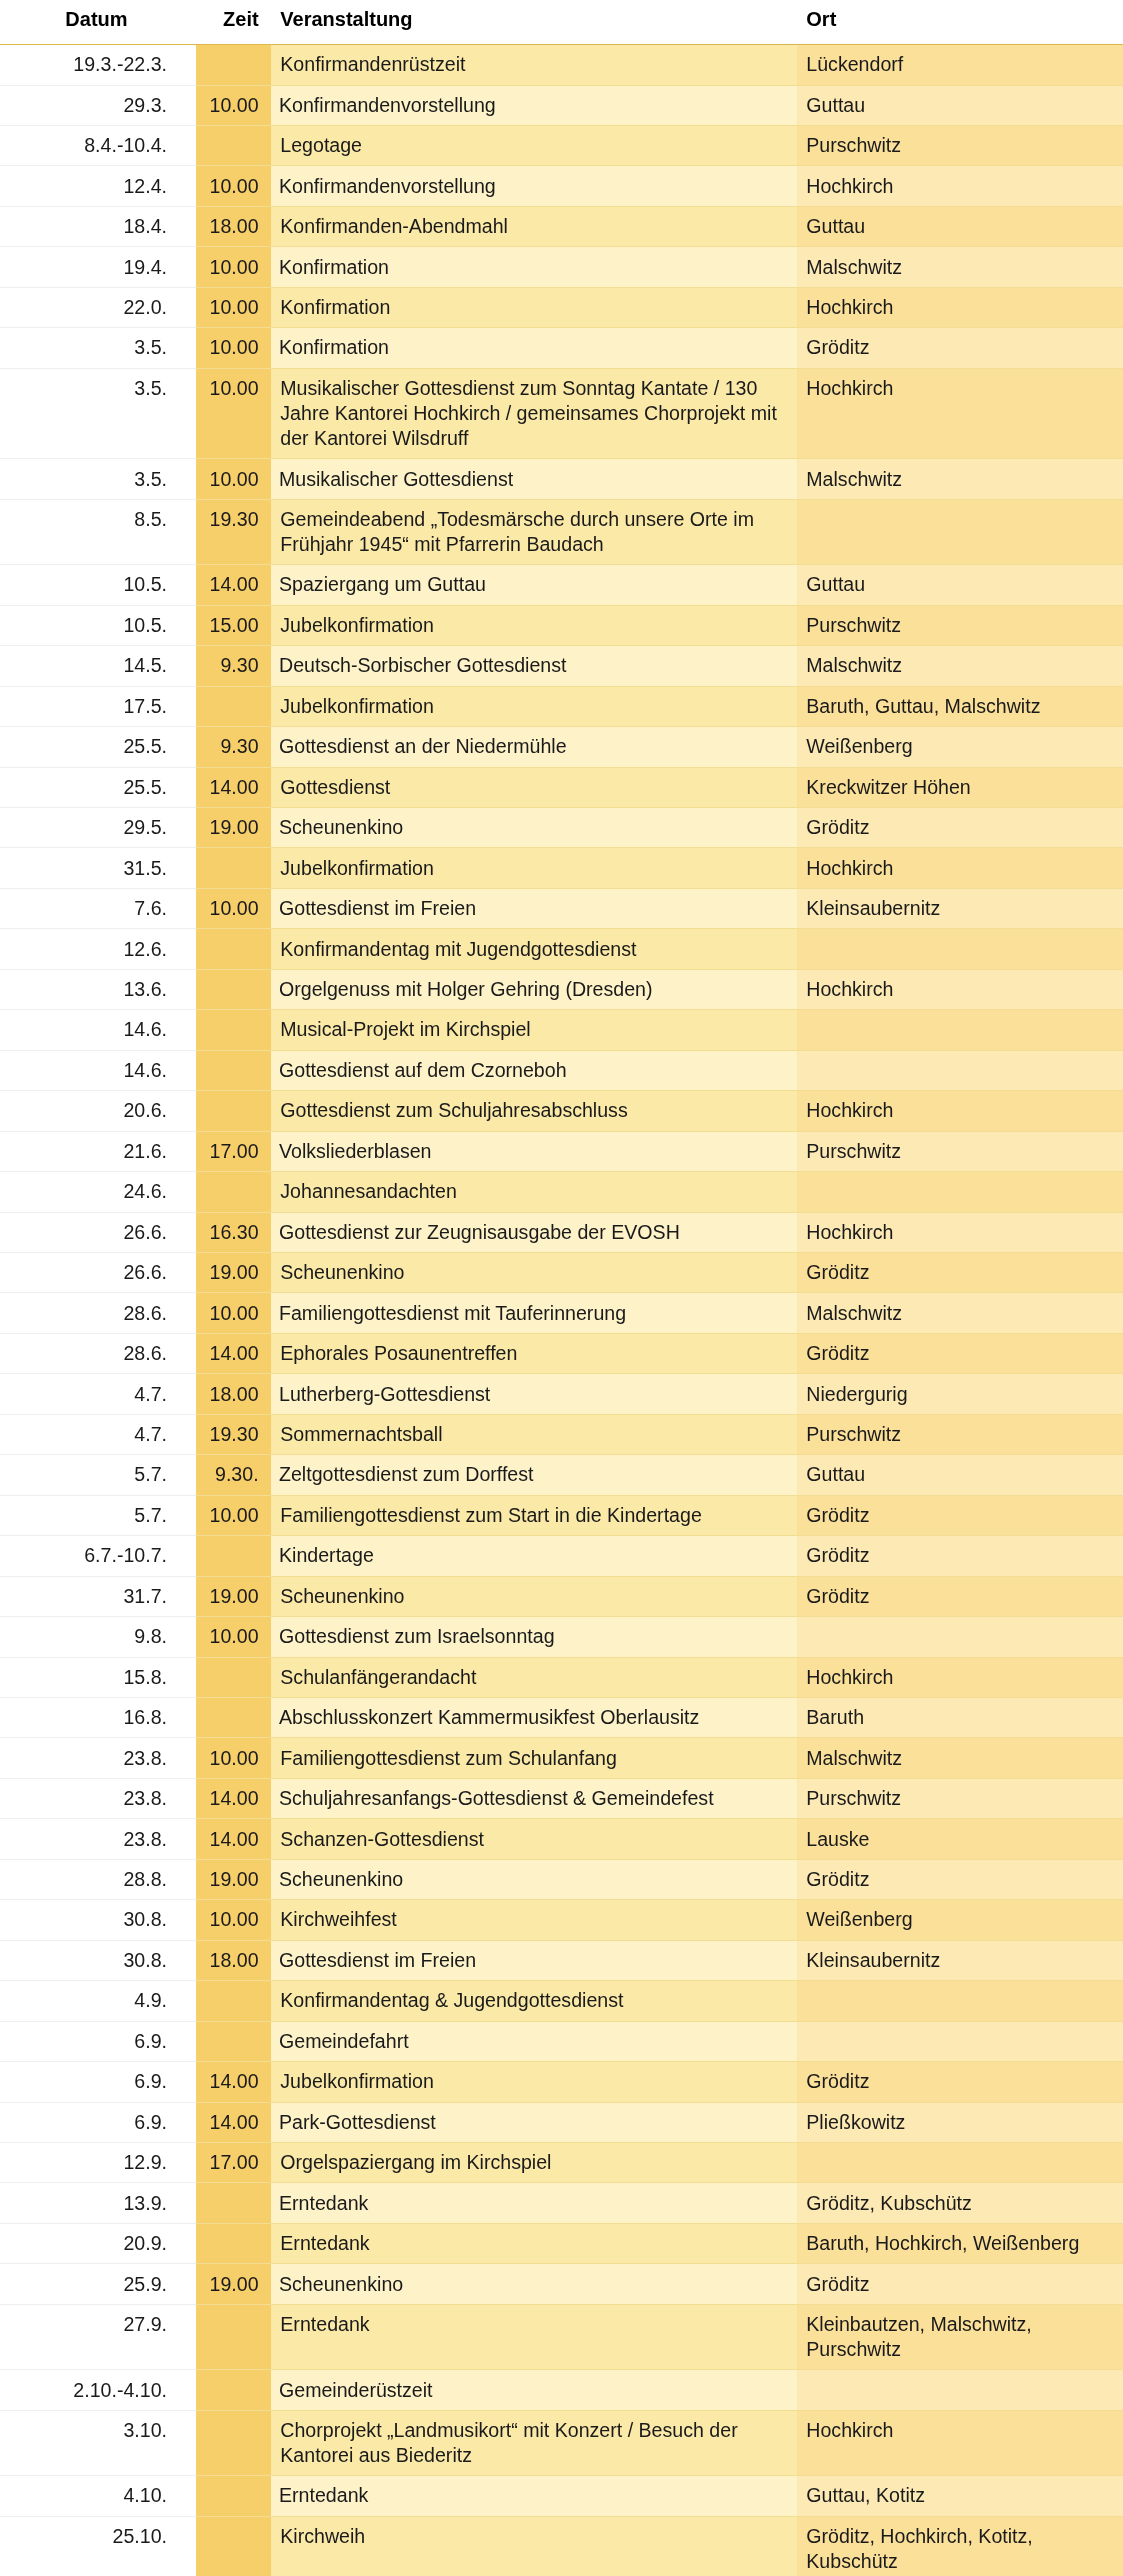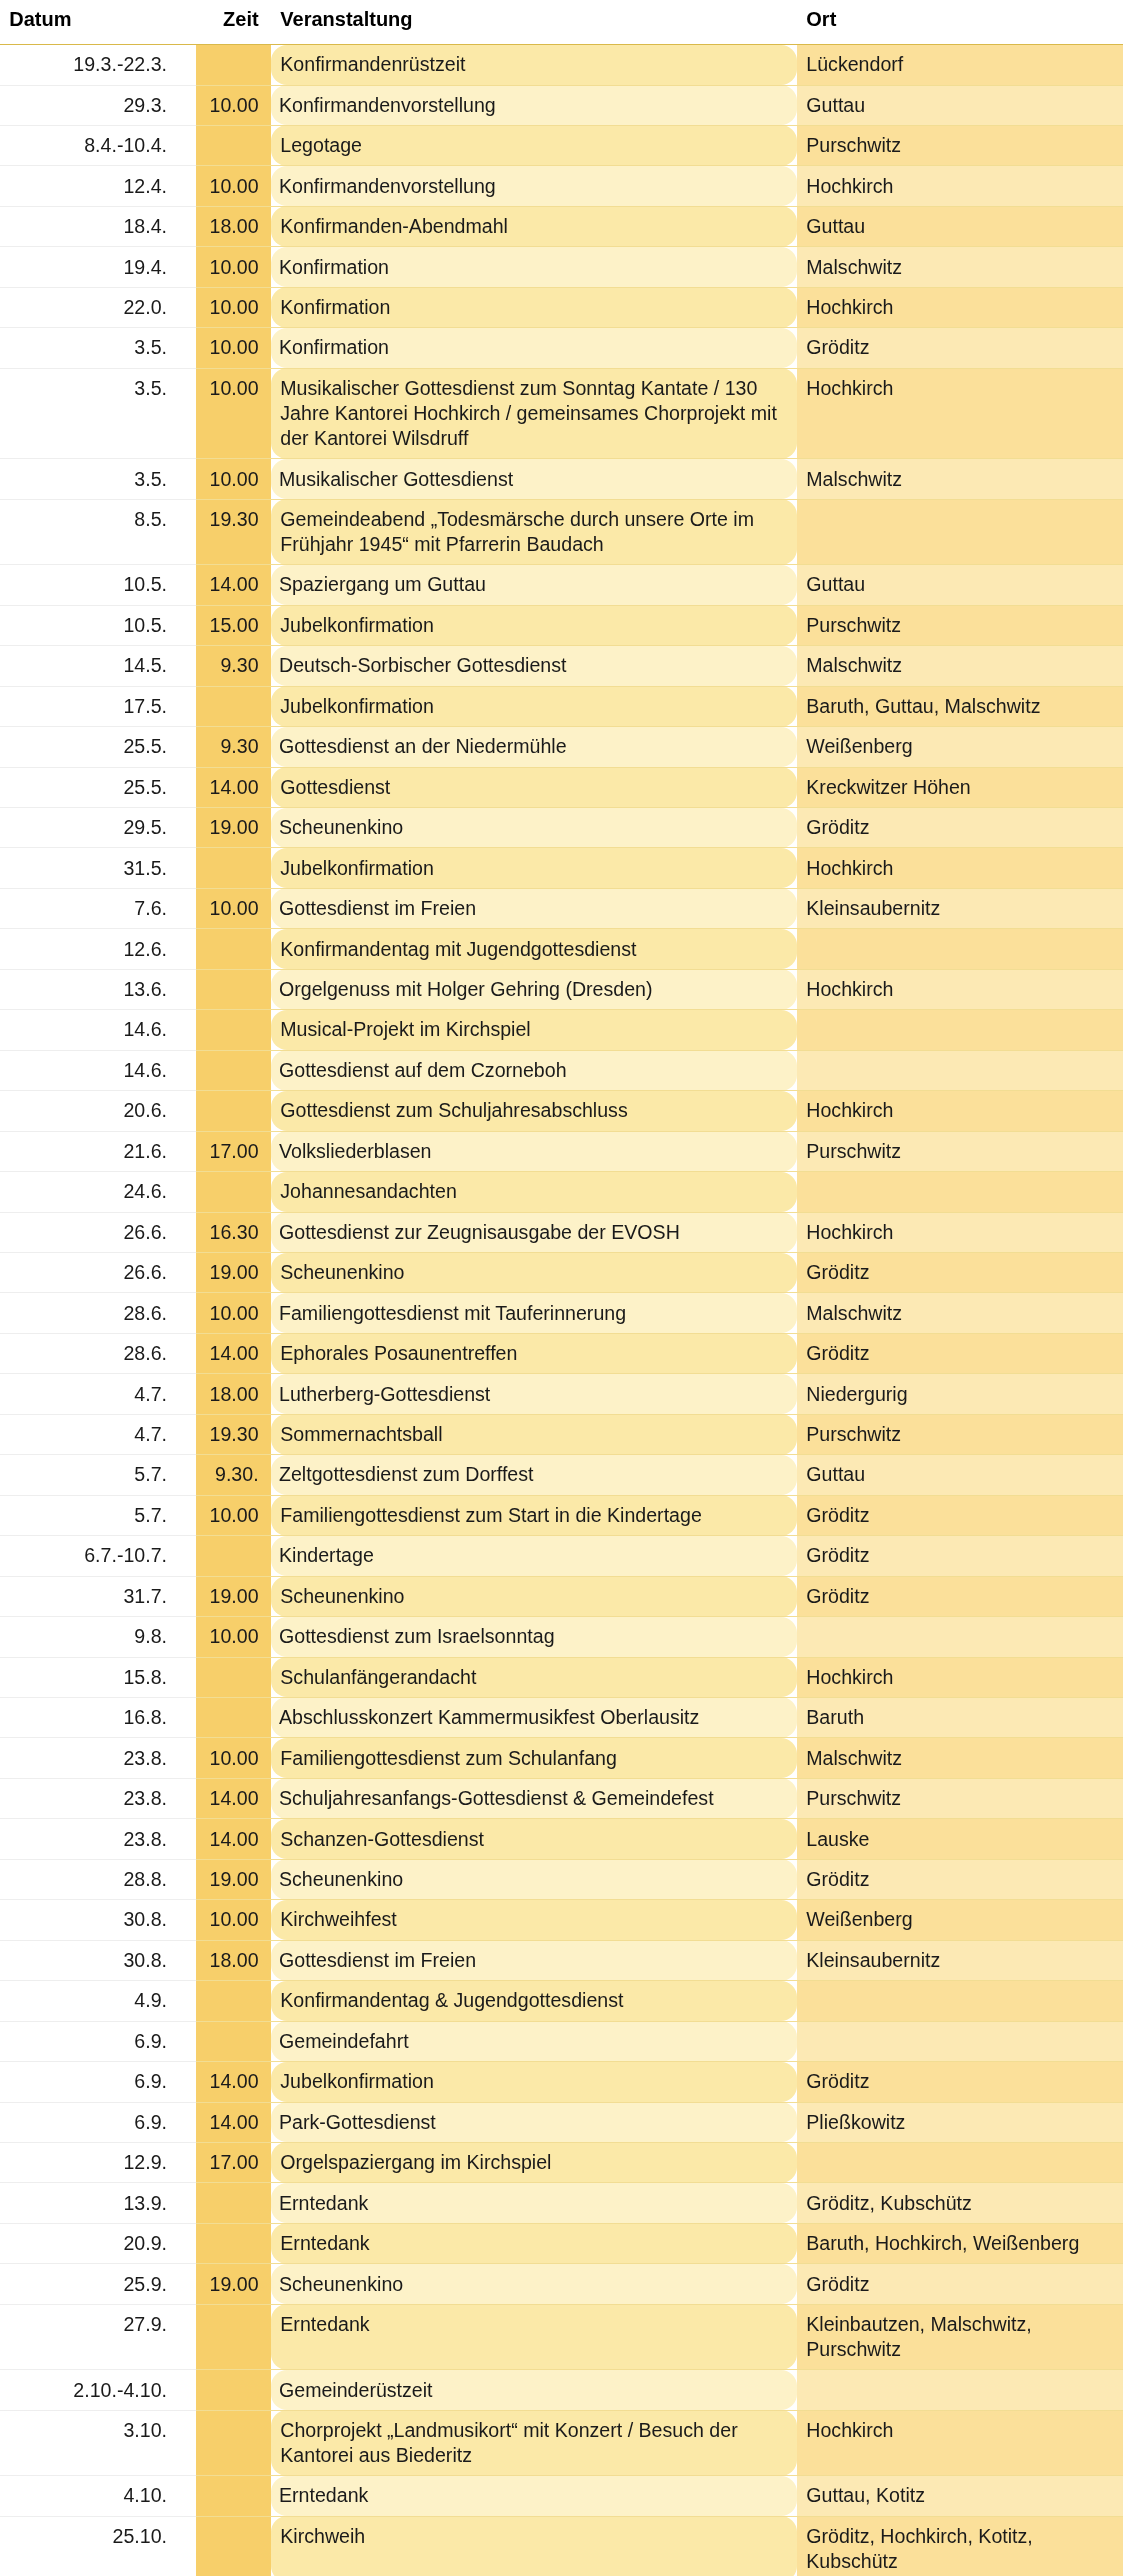--- a/index.html
+++ b/index.html
@@ -30,21 +30,21 @@
   thead th {
     background: #ffffff;
     font-weight: bold;
     font-size: 20px;
     padding: 7.2px 9.3px 11.3px 9.3px;
     text-align: left;
     color: #000000;
     vertical-align: bottom;
     border-bottom: 1.5px solid #d9b94a;
   }
-  thead th.th-datum { text-align: left; padding-right: 12.4px; margin-top: 37px; }
+  thead th.th-datum { text-align: center; padding-right: 12.4px; margin-top: 37px; }
   thead th.th-zeit  { text-align: right; padding-right: 12.4px; margin-top: 25px; }
 
   tbody td {
     padding: 7.2px 9.3px 7.2px 9.3px;
     vertical-align: top;
     border-bottom: 1px solid #f2dd93;
   }
   tbody tr td.td-datum {
     text-align: right;
     padding-right: 29px;
@@ -52,21 +52,20 @@
     white-space: nowrap;
   }
   tbody tr td.td-zeit {
     text-align: right;
     padding-right: 12.4px;
     background: #f7cf6a;
     white-space: nowrap;
   }
   tbody tr td.td-ver {
     background: #fbe9a8;
-    border-radius: 16px;
   }
   tbody tr td.td-ort {
     background: #fbe09a;
   }
   tbody tr.alt td.td-ver { background: #fdf2c8; padding-left: 8px; }
   tbody tr.alt td.td-ort { background: #fce9b4; }
 
   tbody tr td.td-datum { border-bottom-color: #eeeeee; }
 </style>
 </head>

